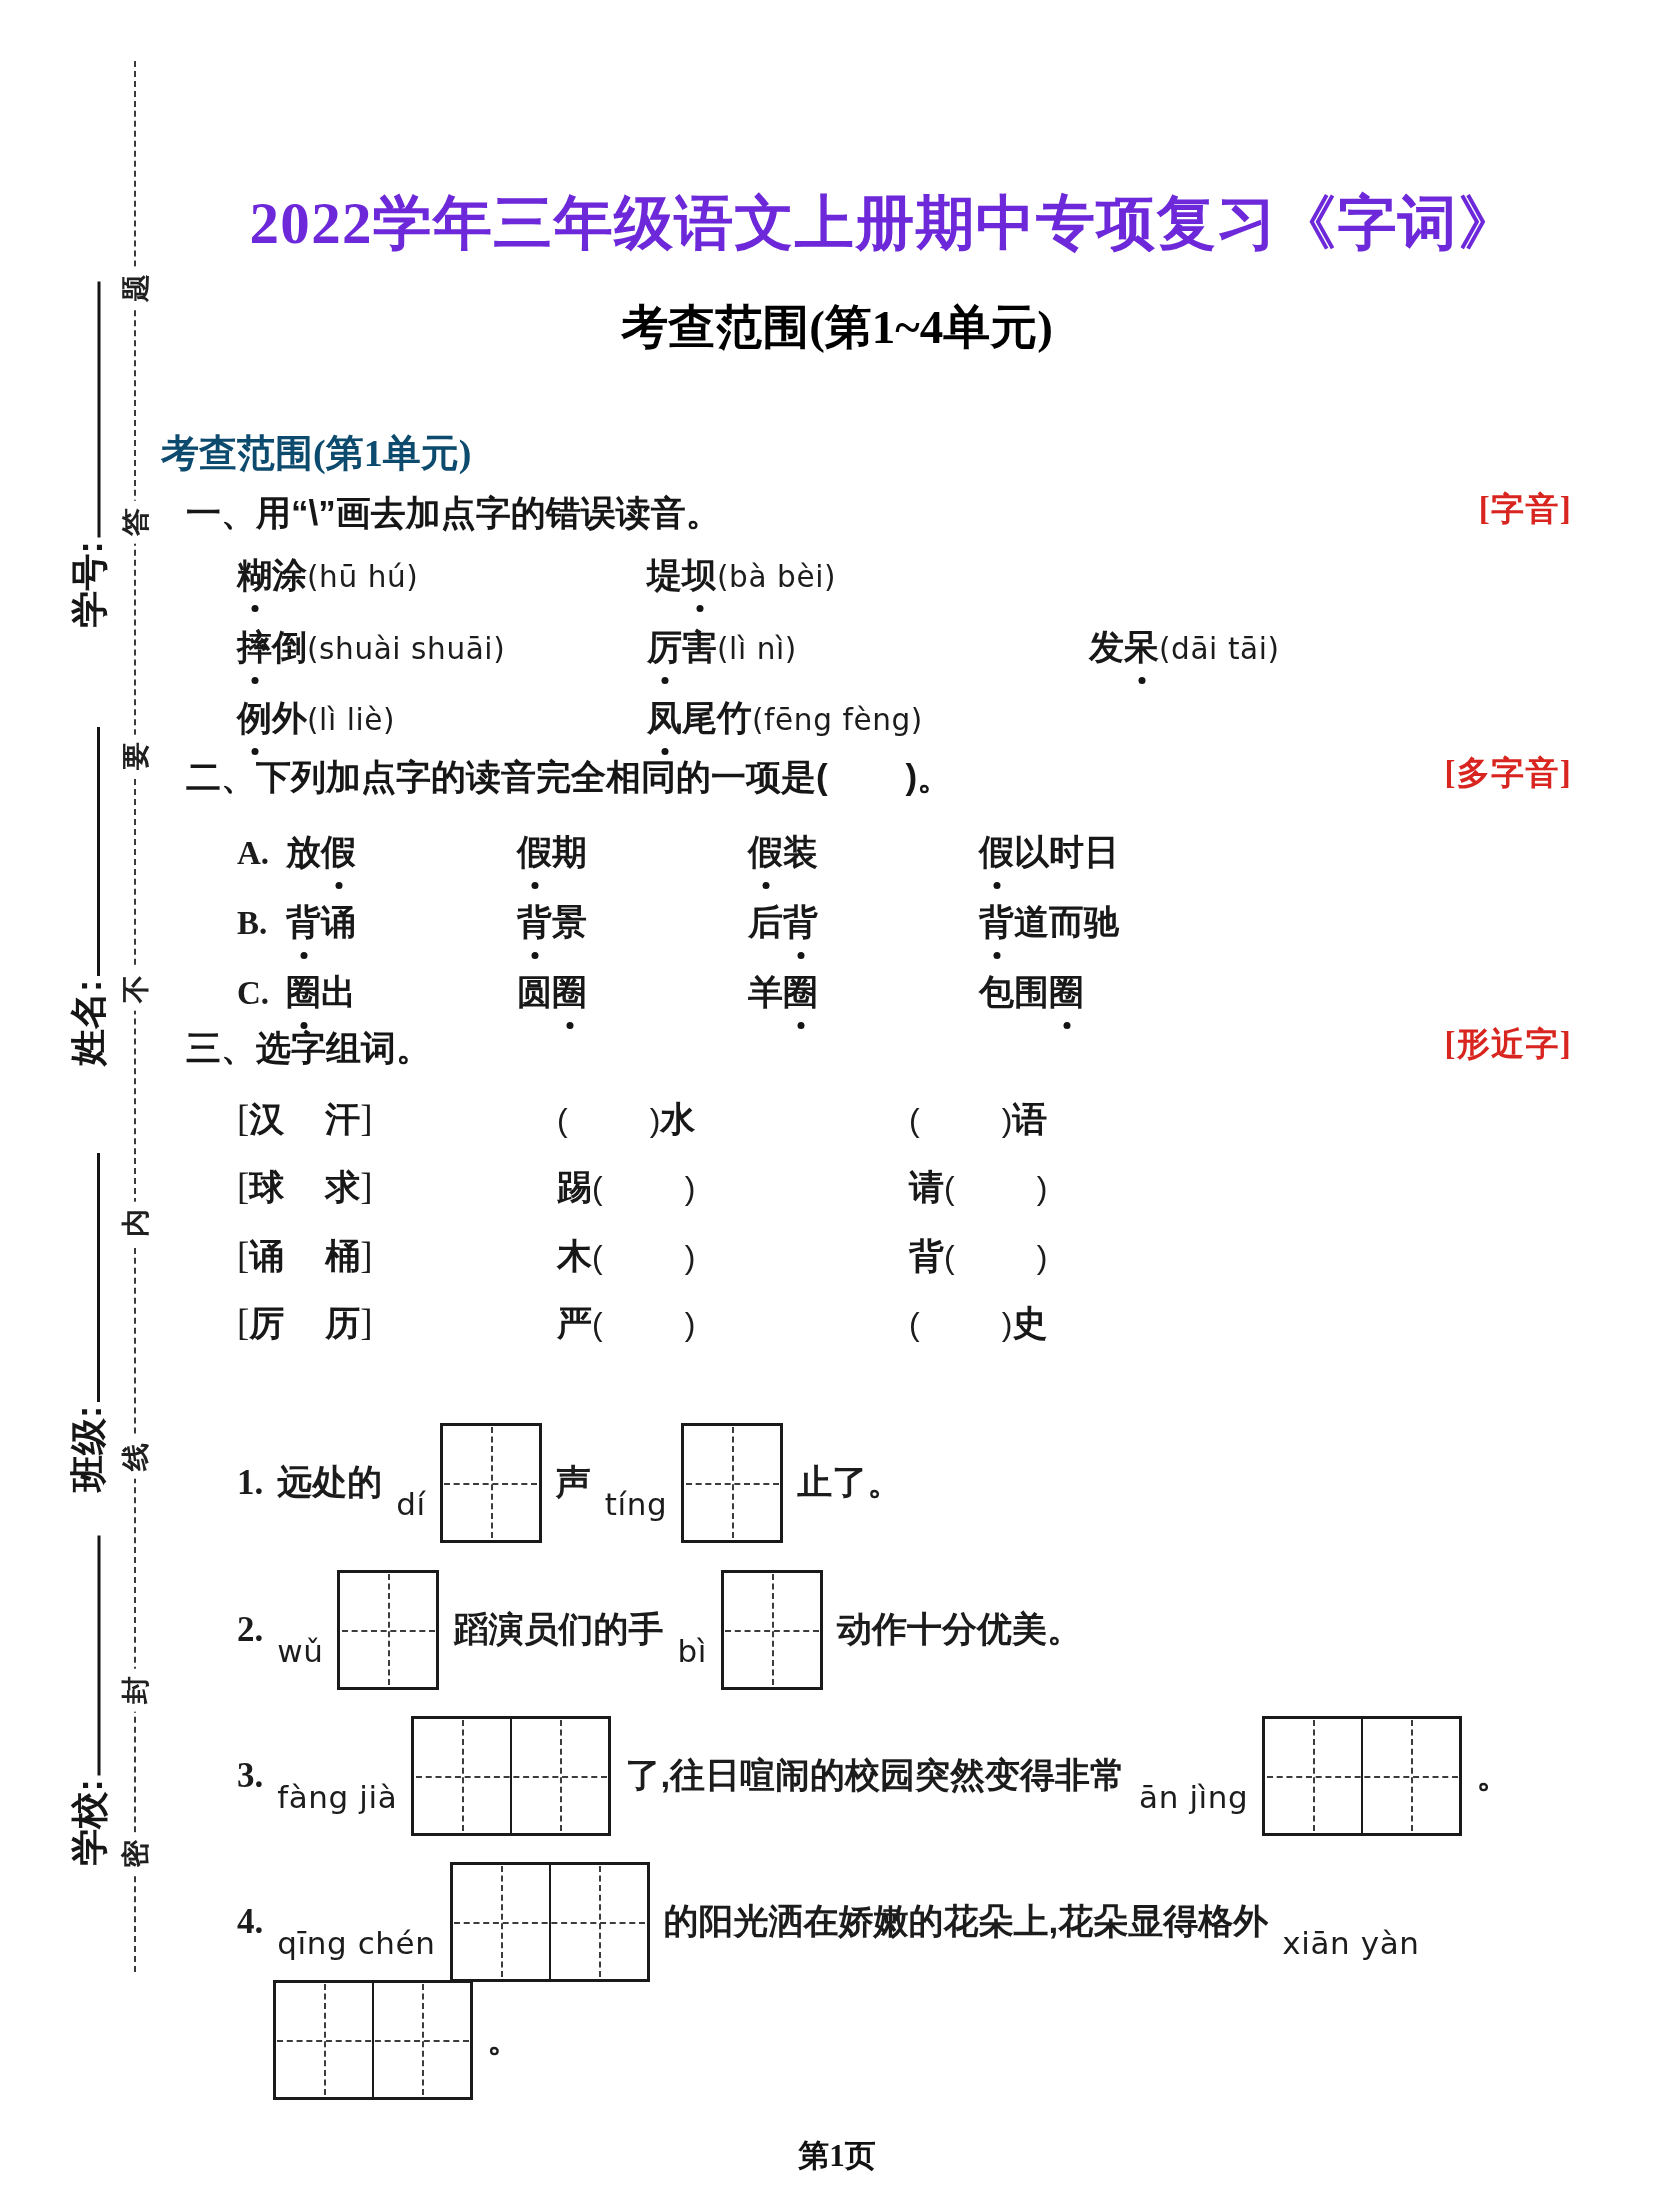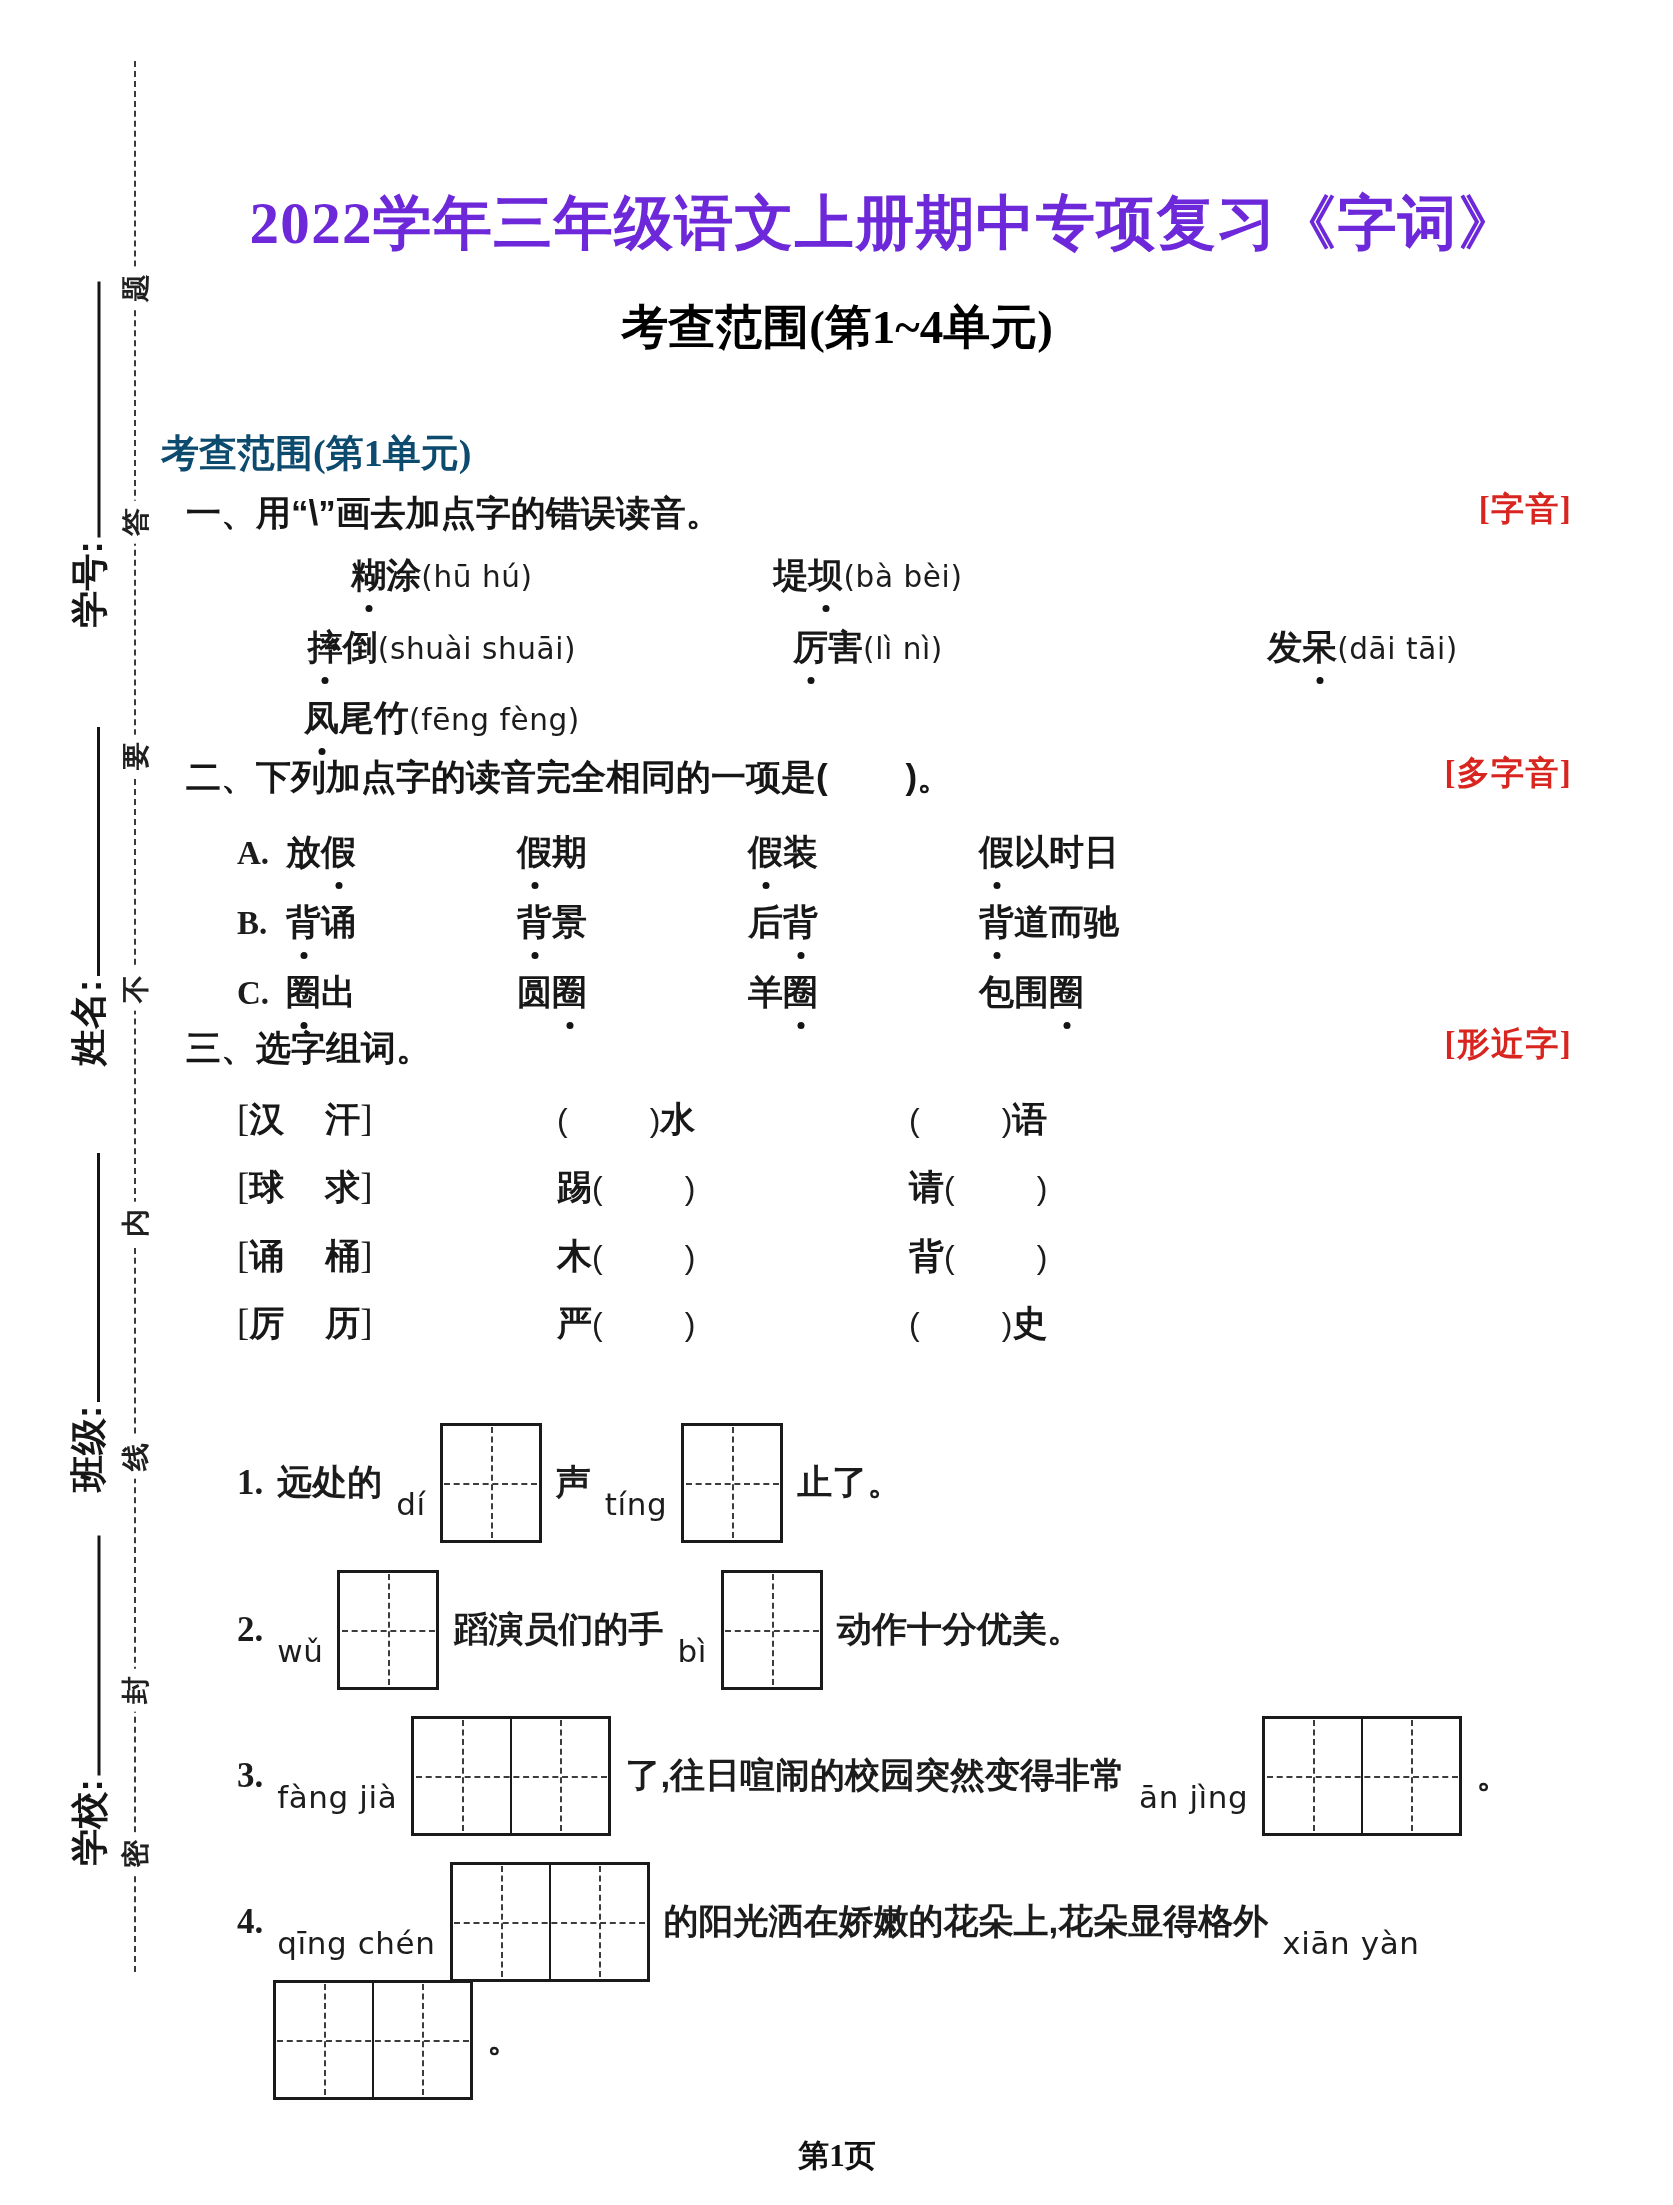--- a/index.html
+++ b/index.html
@@ -31,21 +31,21 @@
   .q-header{position:absolute;left:186px;right:64px;font-size:35px;font-weight:700;color:#161616;}
   .q-header .tag{position:absolute;right:38px;top:-2.6px;color:#d9251f;font-weight:700;
     font-family:"Liberation Serif","DejaVu Serif",serif;font-size:33px;letter-spacing:1.3px;}
   #q1-header{top:490px;}
   #q2-header{top:754px;}
   #q3-header{top:1025px;}
   #q4-header{top:1372px;}
   
   .rows{position:absolute;left:237px;right:38px;top:0;height:0;}
   .row{position:absolute;left:0;right:0;display:grid;align-items:baseline;}
-  .q1r{grid-template-columns:410px 442px auto;text-align:center;}
+  .q1r{grid-template-columns:410px 442px auto;}
   .q1r:nth-child(1){top:552px;}  .q1r:nth-child(2){top:624px;}  .q1r:nth-child(3){top:695px;}
   .q2r{grid-template-columns:49px 231px 231px 231px auto;}
   .q2r:nth-child(1){top:829px;} .q2r:nth-child(2){top:899px;} .q2r:nth-child(3){top:969px;}
   .q3r{grid-template-columns:320px 352px auto;}
   .q3r:nth-child(1){top:1096px;} .q3r:nth-child(2){top:1164px;}
   .q3r:nth-child(3){top:1233px;} .q3r:nth-child(4){top:1300px;}
   .word{white-space:nowrap;}
   .char{position:relative;display:inline-block;font-size:35px;font-weight:700;color:#181818;}
   .char.dot::after{content:"";position:absolute;left:50%;bottom:-12.8px;width:7px;height:7px;
     border-radius:50%;background:#141414;transform:translateX(-50%);}
@@ -135,20 +135,21 @@
       <div class="row q1r">
         <span class="word"><span class="char dot">糊</span><span class="char">涂</span><span class="py">(hū  hú)</span></span>
         <span class="word"><span class="char">堤</span><span class="char dot">坝</span><span class="py">(bà  bèi)</span></span>
       </div>
       <div class="row q1r">
         <span class="word"><span class="char dot">摔</span><span class="char">倒</span><span class="py">(shuài  shuāi)</span></span>
         <span class="word"><span class="char dot">厉</span><span class="char">害</span><span class="py">(lì  nì)</span></span>
         <span class="word"><span class="char">发</span><span class="char dot">呆</span><span class="py">(dāi  tāi)</span></span>
       </div>
       <div class="row q1r">
+        <span class="word"><span class="char dot">例</span><span class="char">外</span><span class="py">(lì  liè)</span></span>
         <span class="word"><span class="char dot">凤</span><span class="char">尾</span><span class="char">竹</span><span class="py">(fēng  fèng)</span></span>
       </div>
     </div>
   <div class="rows" id="q2-rows">
       <div class="row q2r">
         <span class="opt-label">A.</span>
         <span class="word"><span class="char">放</span><span class="char dot">假</span></span>
         <span class="word"><span class="char dot">假</span><span class="char">期</span></span>
         <span class="word"><span class="char dot">假</span><span class="char">装</span></span>
         <span class="word"><span class="char dot">假</span><span class="char">以</span><span class="char">时</span><span class="char">日</span></span>

